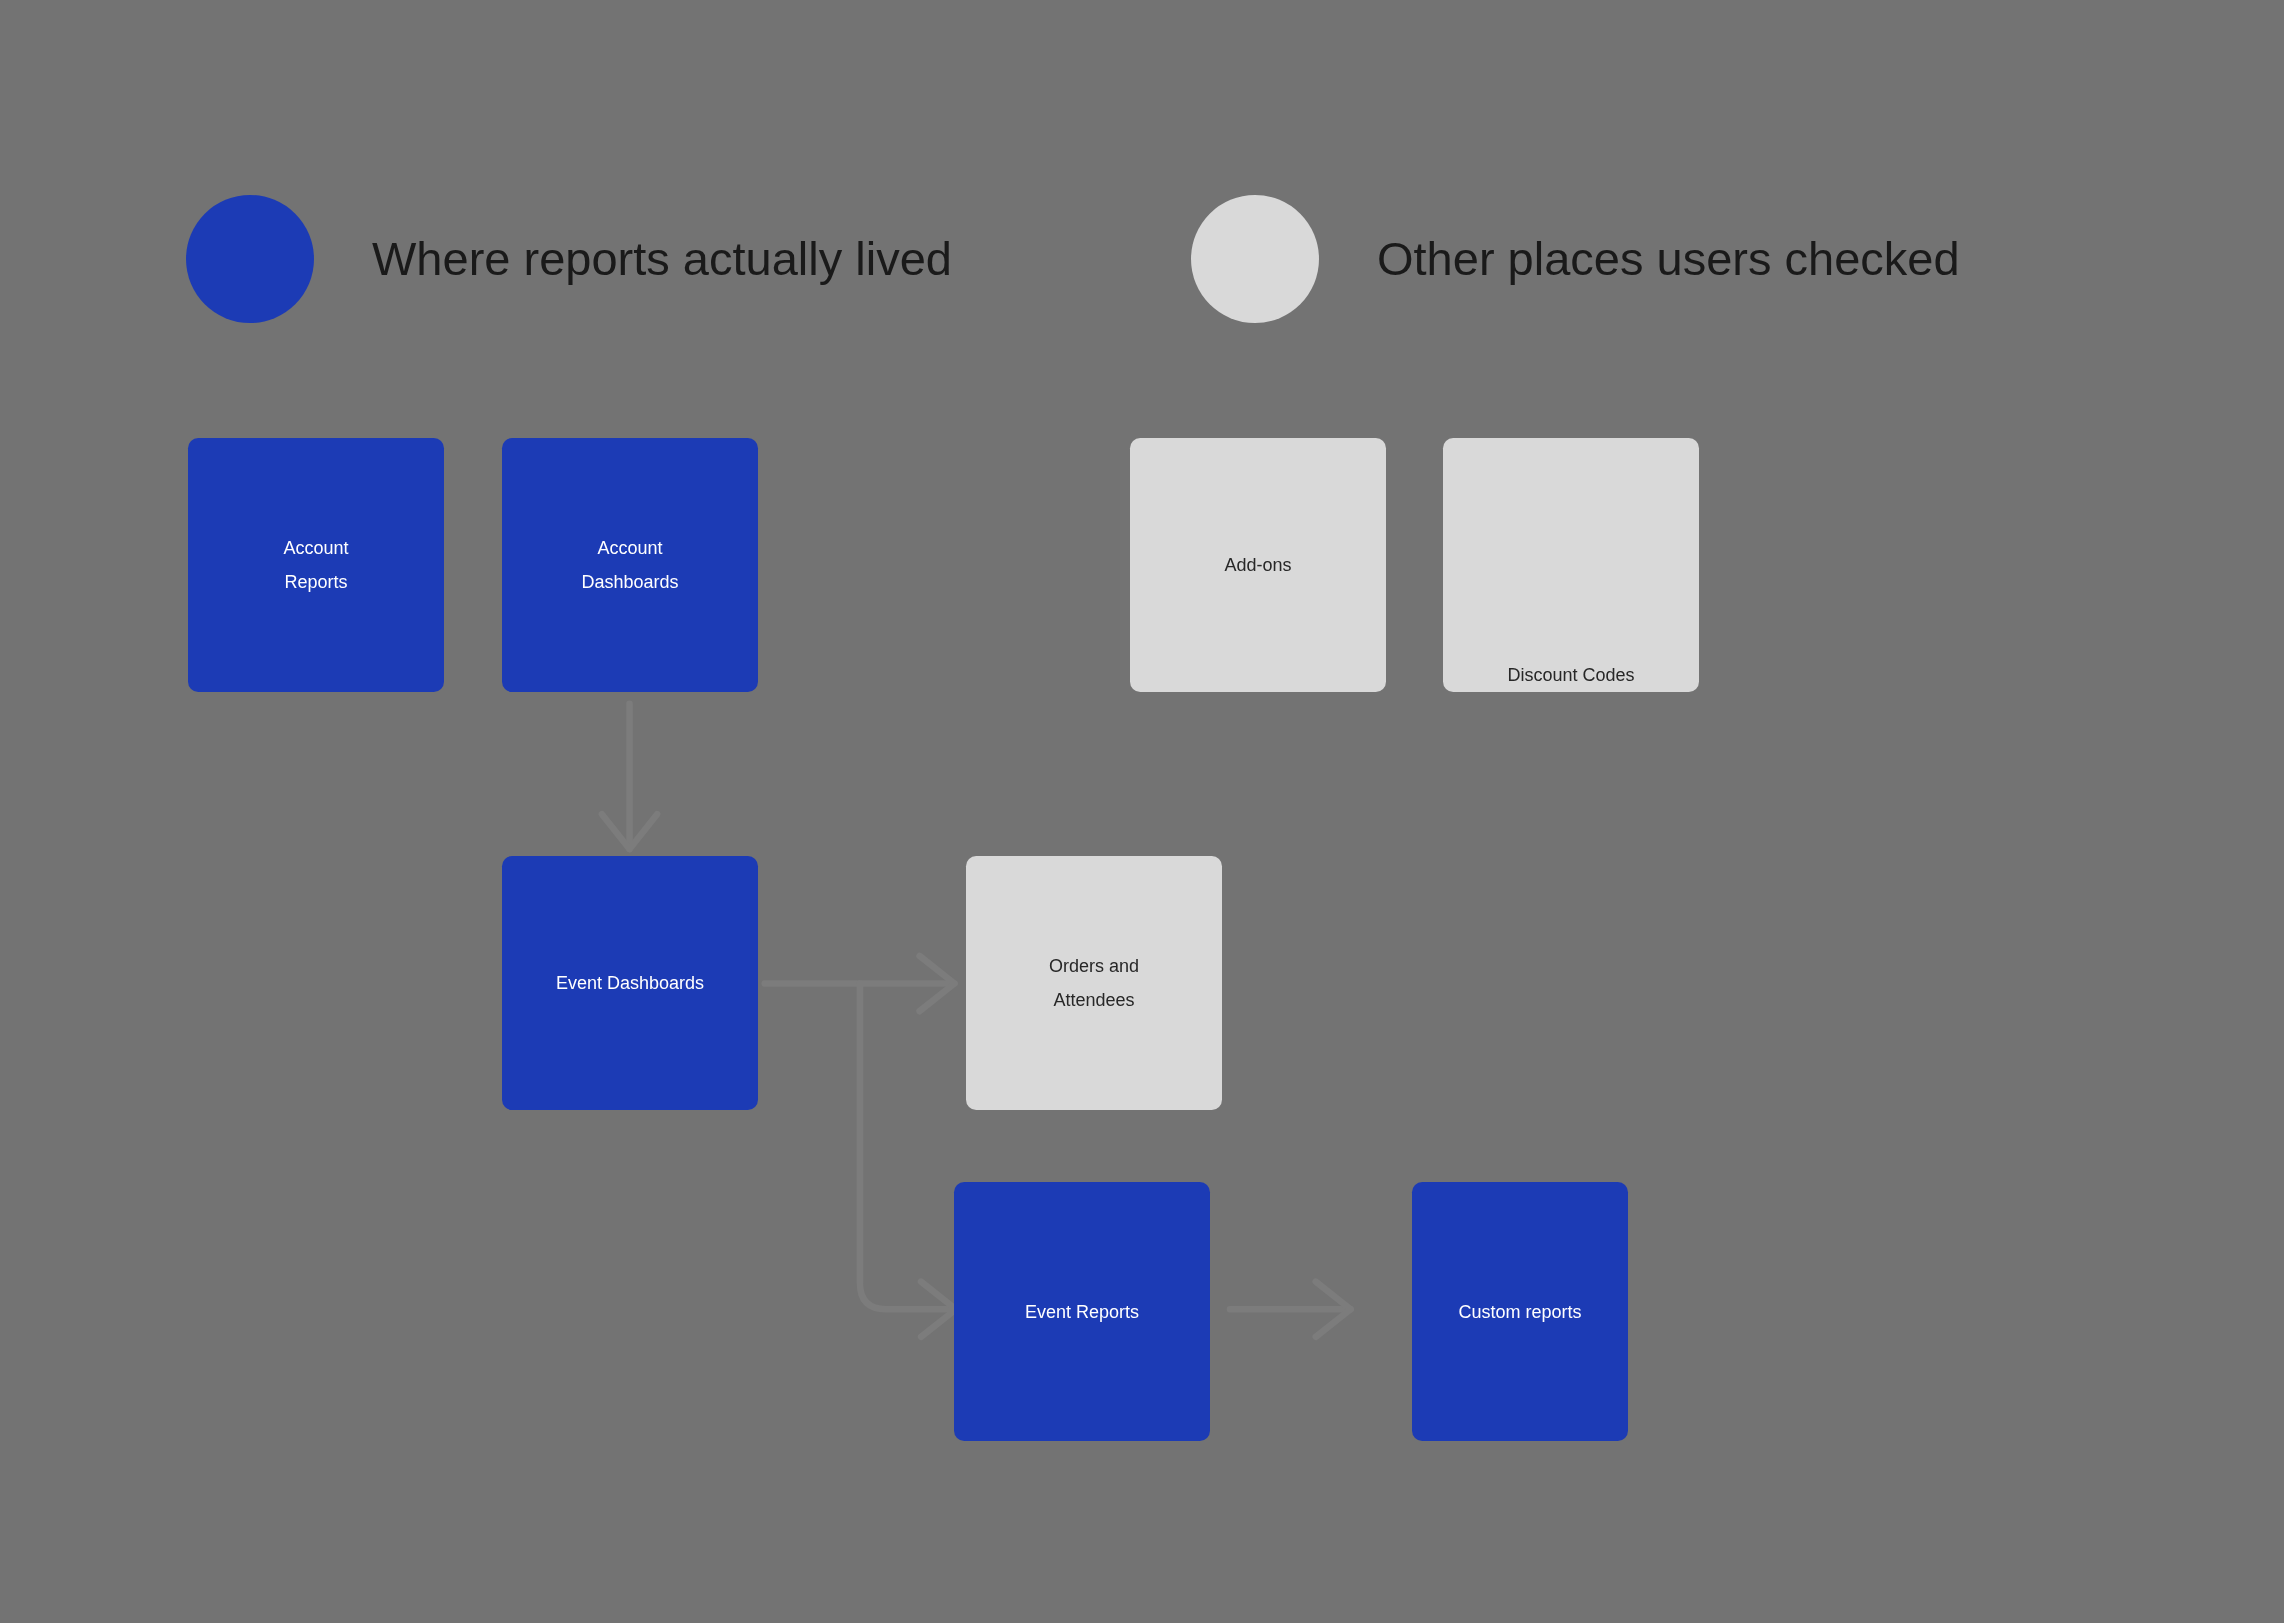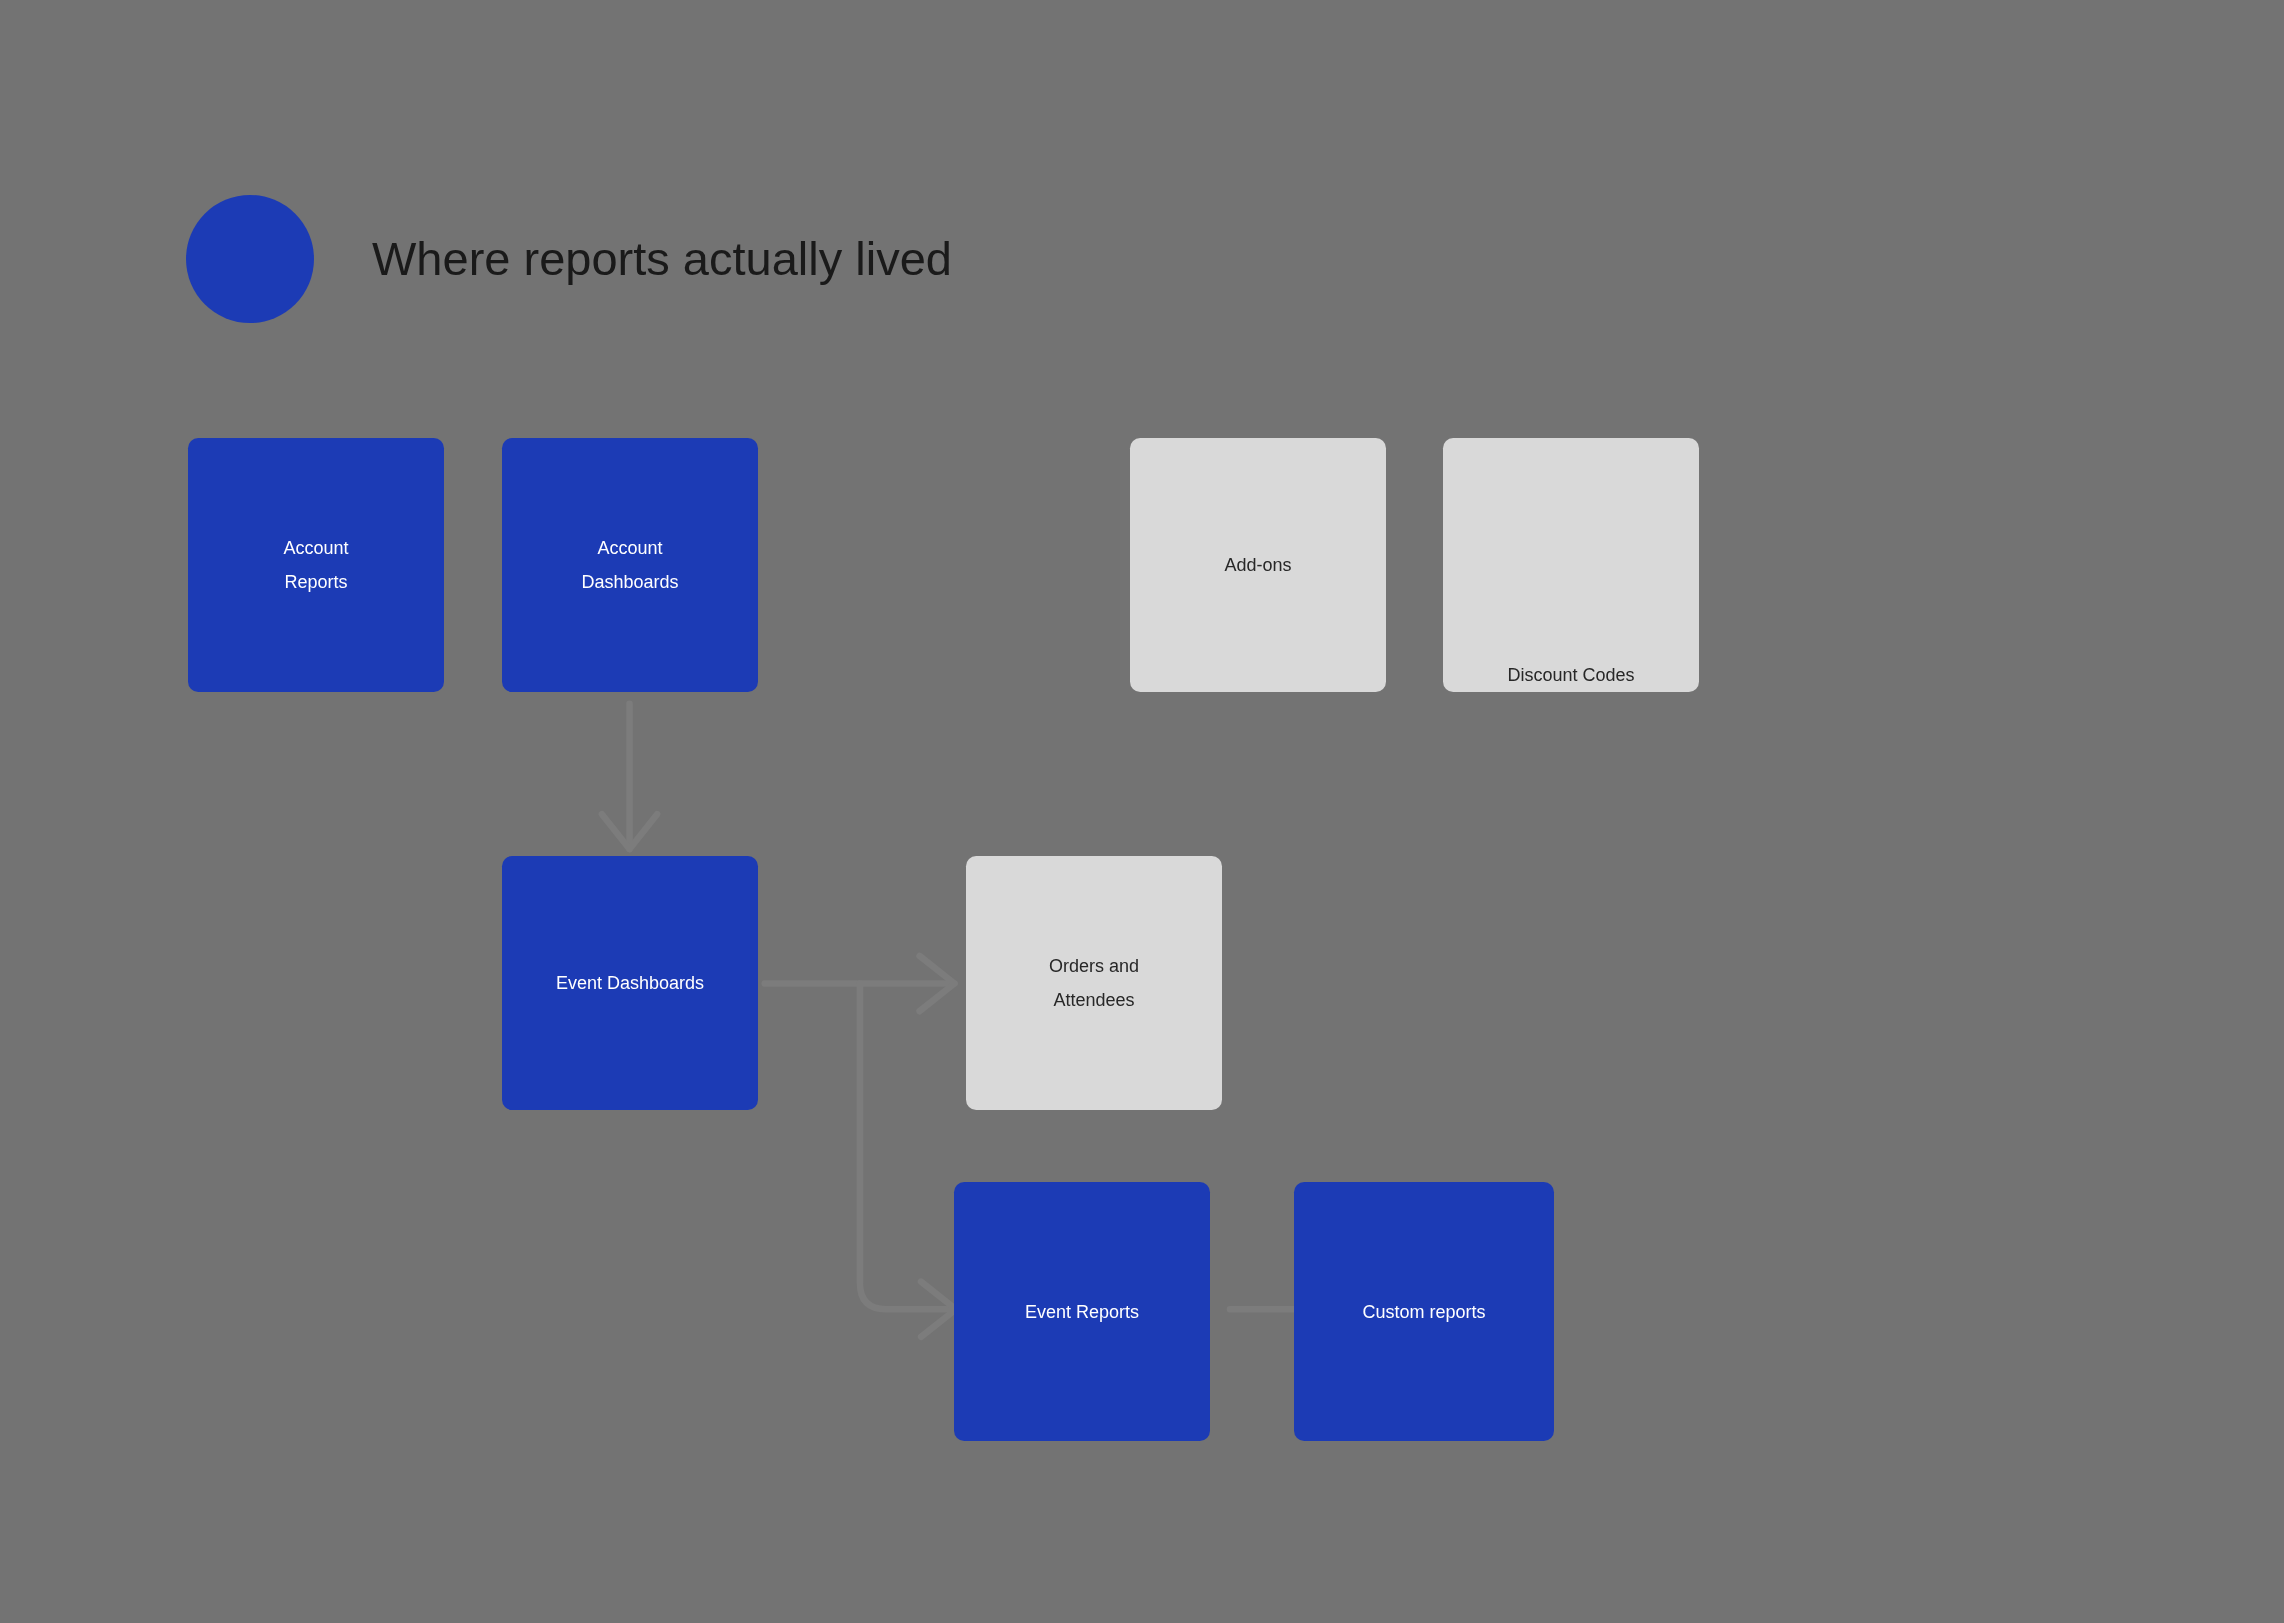--- a/index.html
+++ b/index.html
@@ -93,20 +93,24 @@
 </head>
 <body>
 
 <div id="canvas">
 
   <div class="legend-item" style="left:186px; top:195px;">
     <span class="legend-swatch blue"></span>
     <span class="legend-label">Where reports actually lived</span>
   </div>
 
+  <div class="legend-item" style="left:1191px; top:195px;">
+    <span class="legend-swatch grey"></span>
+    <span class="legend-label">Other places users checked</span>
+  </div>
 
   <svg id="connectors" viewBox="0 0 3142 2234" width="2284" height="1624">
 
     <path class="edge" d="M 866 968 L 866 1168"></path>
     <path class="arrowhead" d="M 828 1120 L 866 1168 L 904 1120"></path>
 
     <path class="edge" d="M 1052 1353 L 1313 1353"></path>
     <path class="arrowhead" d="M 1265 1315 L 1313 1353 L 1265 1391"></path>
 
     <path class="edge" d="M 1183 1353 L 1183 1765 Q 1183 1801 1219 1801 L 1315 1801"></path>
@@ -141,18 +145,18 @@
 
   <div class="node secondary" style="left:966px; top:856px; width:256px; height:254px;">
     <span class="node-label">Orders and
 Attendees</span>
   </div>
 
   <div class="node primary" style="left:954px; top:1182px; width:256px; height:259px;">
     <span class="node-label">Event Reports</span>
   </div>
 
-  <div class="node primary" style="left:1294px; top:1182px; width:260px; height:259px;">
+  <div class="node primary" style="left:1412px; top:1182px; width:216px; height:259px;">
     <span class="node-label">Custom reports</span>
   </div>
 
 </div>
 
 
 </body></html>

